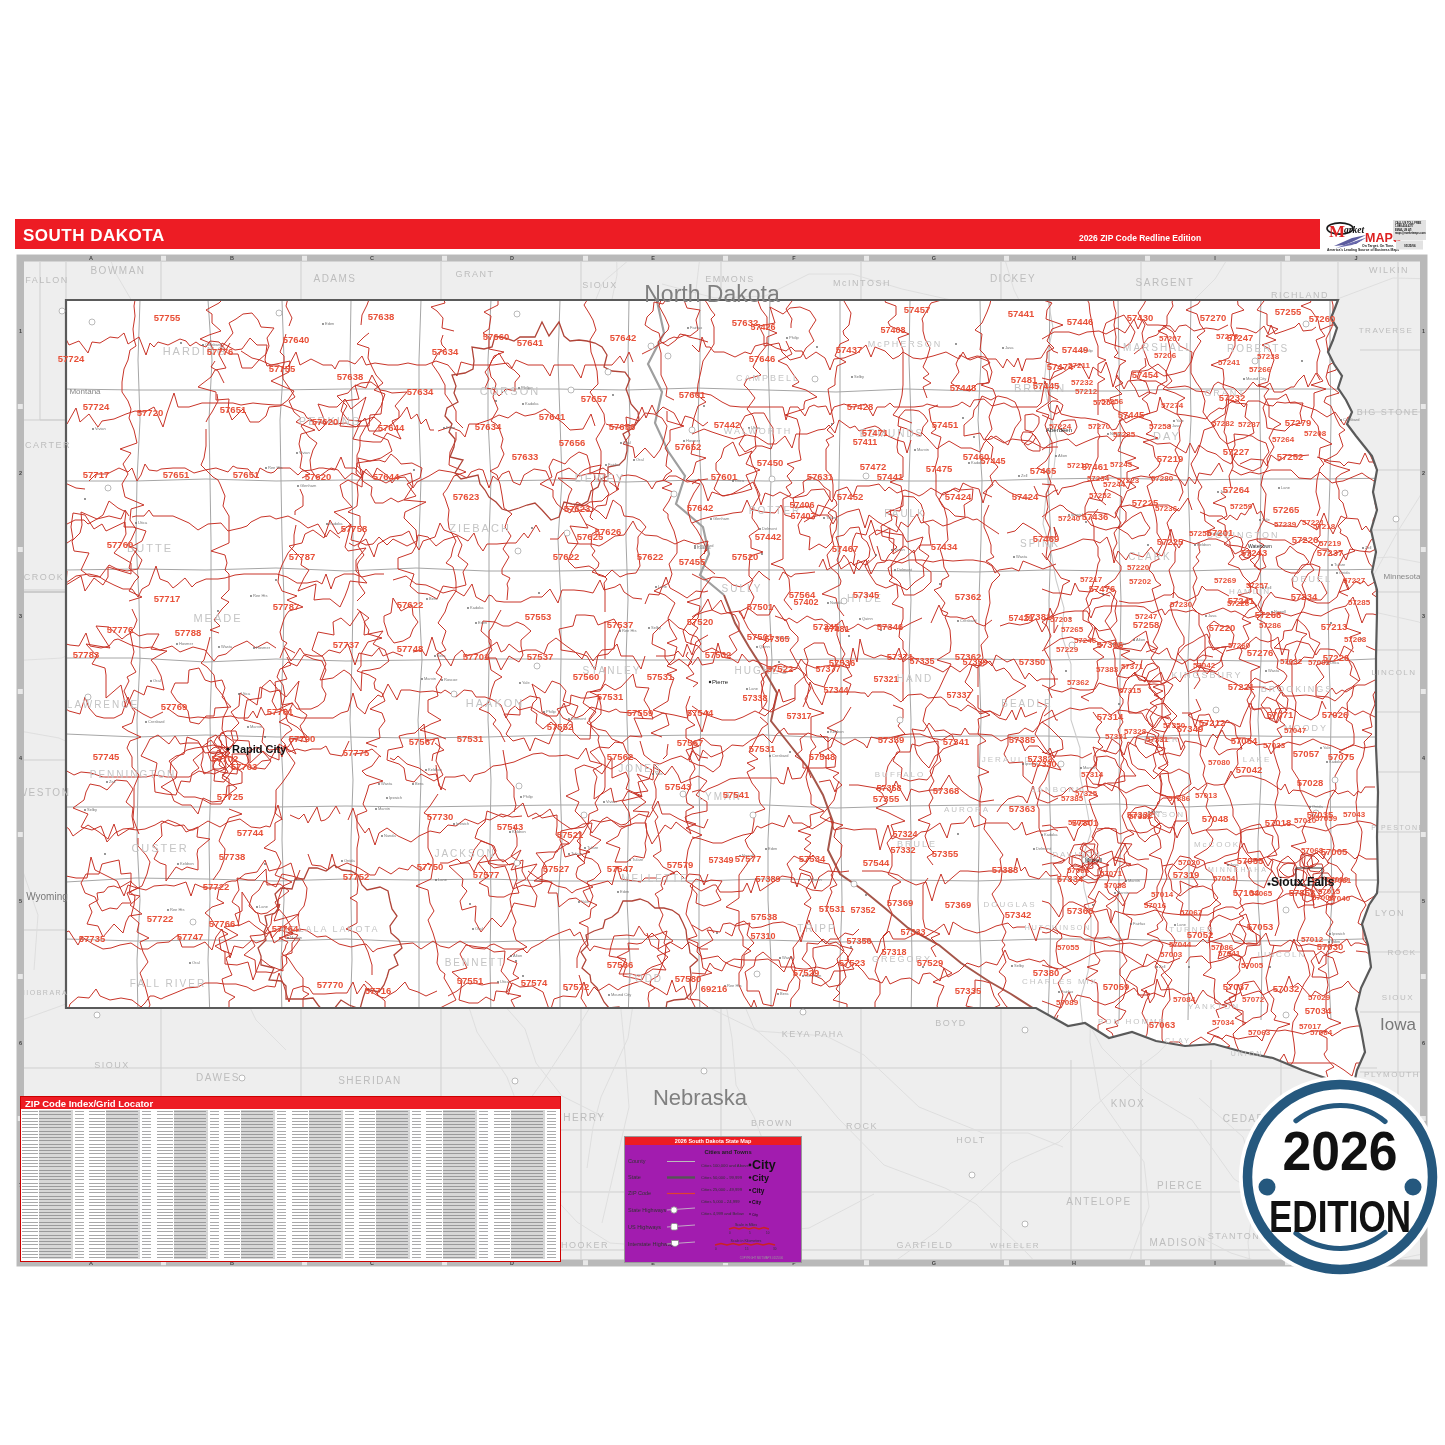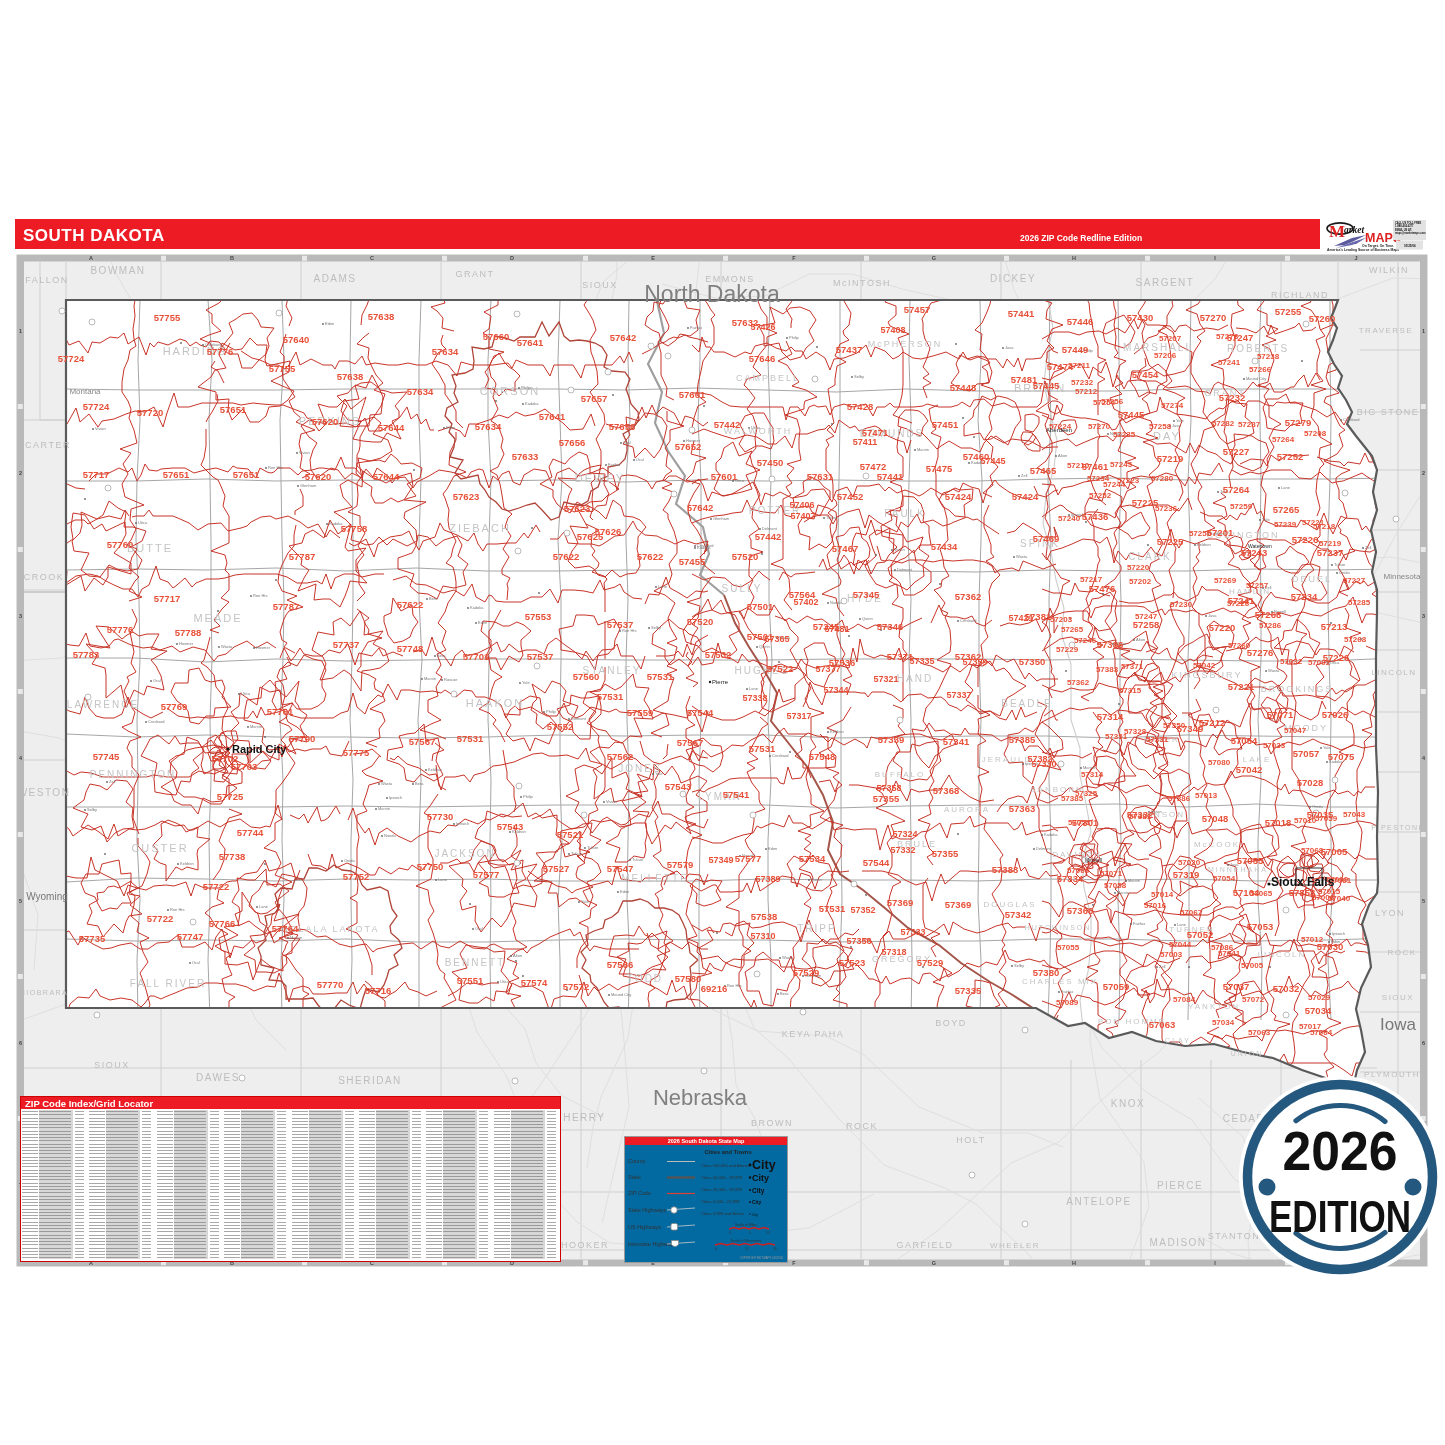--- a/index.html
+++ b/index.html
@@ -1512,21 +1512,21 @@
 <text x="1423.5" y="1187" font-size="5.5" fill="#444" text-anchor="middle" font-weight="bold">7</text>
 <rect x="17.8" y="1116" width="5" height="5" fill="#e8e8e8"></rect>
 <rect x="1420.8" y="1116" width="5" height="5" fill="#e8e8e8"></rect>
 </svg>
   </div>
 
 <div class="abs" style="left:15px;top:219px;width:1305px;height:30px;background:#ed1c24"></div>
 
 <div class="abs" style="left:23px;top:226px;color:#fff;font-size:17px;font-weight:bold;letter-spacing:0.5px">SOUTH DAKOTA</div>
 
-<div class="abs" style="left:1020px;top:233px;width:240px;text-align:left;color:#fff;font-size:8.5px;font-weight:bold">2026 ZIP Code Redline Edition</div>
+<div class="abs" style="left:1020px;top:233px;width:240px;text-align:center;color:#fff;font-size:8.5px;font-weight:bold">2026 ZIP Code Redline Edition</div>
 
 <svg class="abs" style="left:1322px;top:216px" width="110" height="38" viewBox="0 0 110 38">
 <ellipse cx="18" cy="12.5" rx="13" ry="5.6" fill="none" stroke="#1a1a1a" stroke-width="1.6"></ellipse>
 <text x="7" y="21" font-family="Liberation Serif,serif" font-size="17" font-weight="bold" fill="#d22">M</text>
 <text x="22" y="17" font-family="Liberation Serif,serif" font-size="9.5" font-style="italic" font-weight="bold" fill="#111">arket</text>
 <polygon points="12,30 30,22 44,19 30,26 20,30 42,23 34,28" fill="#5b5b9e"></polygon>
 <polygon points="14,32 34,25 46,21 30,29" fill="#6a6aae"></polygon>
 <text x="43" y="26" font-size="12.5" font-weight="bold" fill="#d22">MAPS</text>
 <text x="40" y="30.5" font-size="3.4" font-weight="bold" fill="#222">On Target.  On Time.</text>
 <text x="5" y="34.5" font-size="3.4" font-weight="bold" fill="#222">America's Leading Source of Business Maps</text>
@@ -1573,21 +1573,21 @@
 <div style="position:absolute;left:422px;top:1px;width:34px;height:149px;background:#d7d7d7"></div>
 <div style="position:absolute;left:422px;top:1px;width:32px;height:149px;background:repeating-linear-gradient(transparent 0 1.1px,#9a9a9b 1.1px 2.2px,transparent 2.2px 3.25px)"></div>
 <div style="position:absolute;left:458px;top:1px;width:9px;height:149px;background:repeating-linear-gradient(#fff 0 1.1px,#ababac 1.1px 2.2px,#fff 2.2px 3.25px)"></div>
       <div style="position:absolute;left:473px;top:1px;width:16px;height:149px;background:repeating-linear-gradient(#fff 0 1.1px,#a8a8a9 1.1px 2.2px,#fff 2.2px 3.25px)"></div>
 <div style="position:absolute;left:490px;top:1px;width:34px;height:149px;background:#d7d7d7"></div>
 <div style="position:absolute;left:490px;top:1px;width:32px;height:149px;background:repeating-linear-gradient(transparent 0 1.1px,#9a9a9b 1.1px 2.2px,transparent 2.2px 3.25px)"></div>
 <div style="position:absolute;left:526px;top:1px;width:9px;height:149px;background:repeating-linear-gradient(#fff 0 1.1px,#ababac 1.1px 2.2px,#fff 2.2px 3.25px)"></div>
     </div>
   </div>
 
-<div class="abs" style="left:624px;top:1136px;width:164px;height:127px;background:#0369a1;border:1px solid #999">
+<div class="abs" style="left:624px;top:1136px;width:178px;height:127px;background:#a21caf;border:1px solid #999">
 
 <div style="height:8px;background:#ed1c24;color:#fff;font-size:5.5px;font-weight:bold;text-align:center;line-height:8px">2026 South Dakota State Map</div>
 <svg width="163" height="118" viewBox="0 0 163 118">
 <g font-family="Liberation Sans,sans-serif">
 
 <text x="3" y="18" font-size="5.5" fill="#333">County</text>
 <line x1="42" y1="16.5" x2="70" y2="16.5" stroke="#bbb" stroke-width="1"></line>
 <text x="3" y="34" font-size="5.5" fill="#333">State</text>
 <line x1="42" y1="32.5" x2="70" y2="32.5" stroke="#555" stroke-width="2.4"></line>
 <text x="3" y="50" font-size="5.5" fill="#333">ZIP Code</text>

